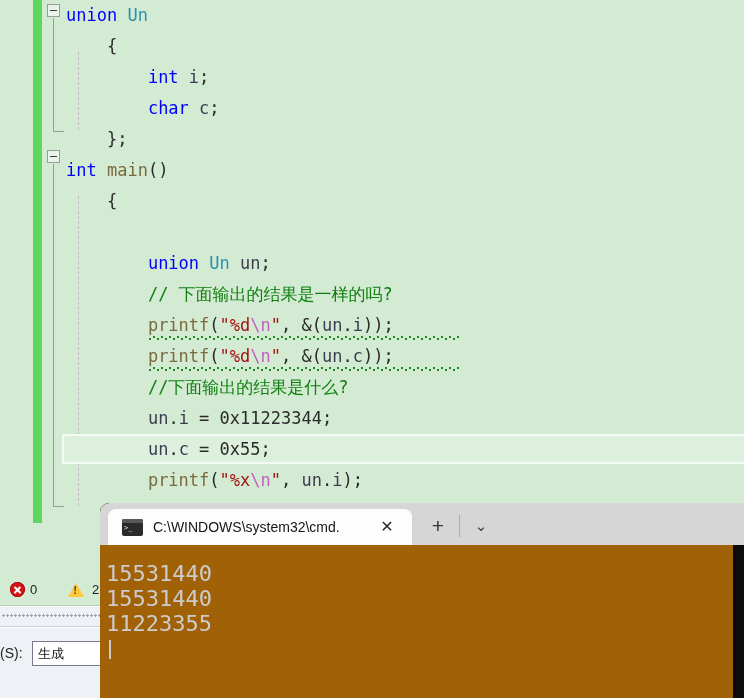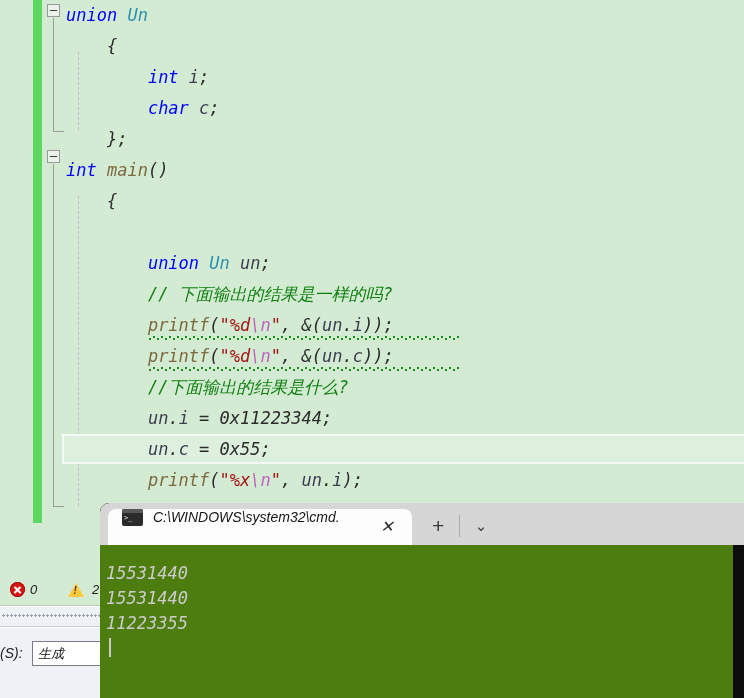--- a/index.html
+++ b/index.html
@@ -2,21 +2,21 @@
 <html><head>
 <meta charset="utf-8">
 <style>
   * { margin:0; padding:0; box-sizing:border-box; }
   html, body {
     width:744px; height:698px;
     font-family:"Liberation Sans", sans-serif;
     background:#ffffff;
     overflow:hidden;
   }
-  #root { position:relative; width:744px; height:698px;font-style:italic; }
+  #root { position:relative; width:744px; height:698px; }
 
   
   .editor {
     position:absolute; left:0; top:0; width:744px; height:578px;
     background:#d3ead3;
     font-family:"DejaVu Sans Mono", monospace;
     font-size:17px;
     overflow:hidden;
   }
   .ed-left-pad { position:absolute; left:0; top:0; width:30px; height:578px; background:#d3ead3; }
@@ -148,21 +148,21 @@
   }
   .term-titlebar {
     position:absolute; left:0; top:0; width:644px; height:42px;
     background:#d6d6d6;
     border-top-left-radius:9px;
   }
   .term-tab {
     position:absolute; left:8px; top:6px; width:304px; height:36px;
     background:#fdfdfd;
     border-radius:8px 8px 0 0;
-    display:flex; 
+    display:flex; align-items:center;
   }
   .term-tab-icon {
     width:21px; height:17px; margin-left:14px;
     background:#2b2b2b; border-radius:2px; position:relative; flex:none;
   }
   .term-tab-icon::before {
     content:""; position:absolute; left:0; top:0; width:21px; height:4px;
     background:#585858; border-radius:2px 2px 0 0;
   }
   .term-tab-icon::after {
@@ -188,23 +188,23 @@
   .term-sep {
     position:absolute; left:359px; top:12px; width:1px; height:22px; background:#adadad;
   }
   .term-chevron {
     position:absolute; left:370px; top:13px; width:22px; height:22px;
     text-align:center; line-height:20px;
     font-family:"DejaVu Sans", sans-serif; font-size:15px; color:#3a3a3a;
   }
   .term-body {
     position:absolute; left:0; top:42px; width:633px; height:153px;
-    background:#4d7c0f;
+    background:#a16207;
     font-family:"DejaVu Sans Mono", monospace;
-    font-size:17px; color:#cccccc;
+    font-size:22px; color:#cccccc;
     padding:16px 0 0 6px;
   }
   .term-line { height:25px; line-height:25px; white-space:pre; }
   .term-cursor {
     display:inline-block; width:2px; height:19px; background:#cccccc;
     vertical-align:-3px; margin-left:3px;
   }
   .watermark {
     position:absolute; right:18px; bottom:8px;
     font-family:"Liberation Sans", sans-serif; font-size:15px; color:#b6b6b6;

